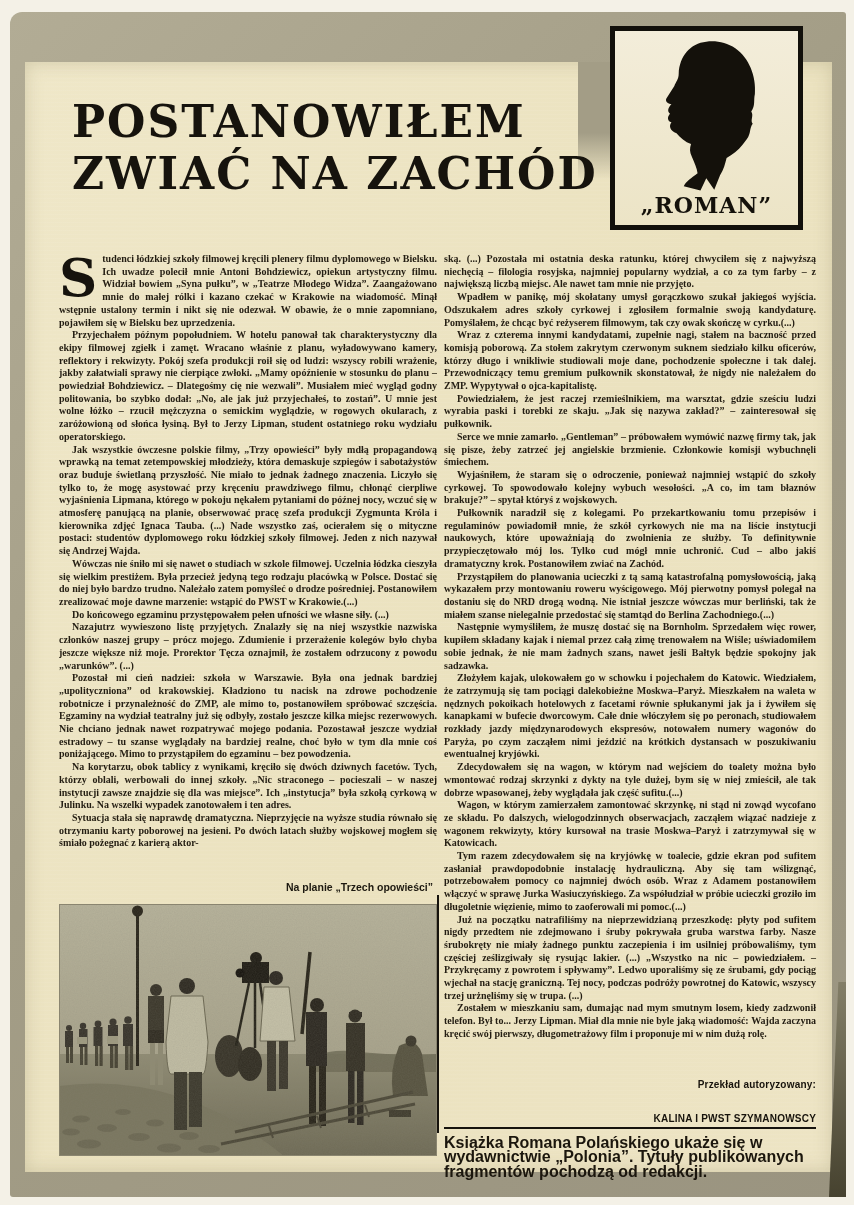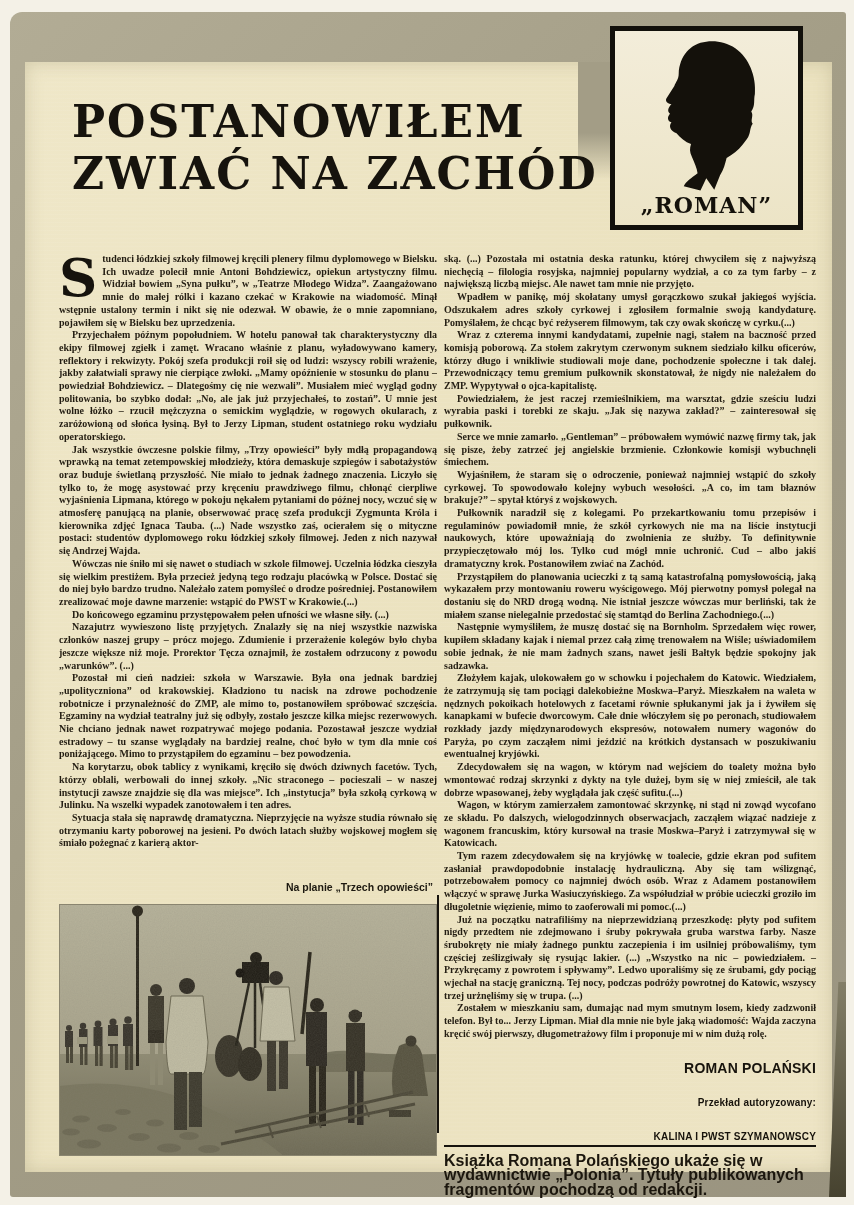--- a/index.html
+++ b/index.html
@@ -234,28 +234,27 @@
           <p>Wpadłem w panikę, mój skołatany umysł gorączkowo szukał jakiegoś wyjścia. Odszukałem adres szkoły cyrkowej i zgłosiłem formalnie swoją kandydaturę. Pomyślałem, że chcąc być reżyserem filmowym, tak czy owak skończę w cyrku.(...)</p>
           <p>Wraz z czterema innymi kandydatami, zupełnie nagi, stałem na baczność przed komisją poborową. Za stołem zakrytym czerwonym suknem siedziało kilku oficerów, którzy długo i wnikliwie studiowali moje dane, pochodzenie społeczne i tak dalej. Przewodniczący temu gremium pułkownik skonstatował, że nigdy nie należałem do ZMP. Wypytywał o ojca-kapitalistę.</p>
           <p>Powiedziałem, że jest raczej rzemieślnikiem, ma warsztat, gdzie sześciu ludzi wyrabia paski i torebki ze skaju. „Jak się nazywa zakład?” – zainteresował się pułkownik.</p>
           <p>Serce we mnie zamarło. „Gentleman” – próbowałem wymówić nazwę firmy tak, jak się pisze, żeby zatrzeć jej angielskie brzmienie. Członkowie komisji wybuchnęli śmiechem.</p>
           <p>Wyjaśniłem, że staram się o odroczenie, ponieważ najmniej wstąpić do szkoły cyrkowej. To spowodowało kolejny wybuch wesołości. „A co, im tam błaznów brakuje?” – spytał któryś z wojskowych.</p>
           <p>Pułkownik naradził się z kolegami. Po przekartkowaniu tomu przepisów i regulaminów powiadomił mnie, że szkół cyrkowych nie ma na liście instytucji naukowych, które upoważniają do zwolnienia ze służby. To definitywnie przypieczętowało mój los. Tylko cud mógł mnie uchronić. Cud – albo jakiś dramatyczny krok. Postanowiłem zwiać na Zachód.</p>
           <p>Przystąpiłem do planowania ucieczki z tą samą katastrofalną pomysłowością, jaką wykazałem przy montowaniu roweru wyścigowego. Mój pierwotny pomysł polegał na dostaniu się do NRD drogą wodną. Nie istniał jeszcze wówczas mur berliński, tak że miałem szanse nielegalnie przedostać się stamtąd do Berlina Zachodniego.(...)</p>
           <p>Następnie wymyśliłem, że muszę dostać się na Bornholm. Sprzedałem więc rower, kupiłem składany kajak i niemal przez całą zimę trenowałem na Wiśle; uświadomiłem sobie jednak, że nie mam żadnych szans, nawet jeśli Bałtyk będzie spokojny jak sadzawka.</p>
           <p>Złożyłem kajak, ulokowałem go w schowku i pojechałem do Katowic. Wiedziałem, że zatrzymują się tam pociągi dalekobieżne Moskwa–Paryż. Mieszkałem na waleta w nędznych pokoikach hotelowych z facetami równie spłukanymi jak ja i żywiłem się kanapkami w bufecie dworcowym. Całe dnie włóczyłem się po peronach, studiowałem rozkłady jazdy międzynarodowych ekspresów, notowałem numery wagonów do Paryża, po czym zacząłem nimi jeździć na krótkich dystansach w poszukiwaniu ewentualnej kryjówki.</p>
           <p>Zdecydowałem się na wagon, w którym nad wejściem do toalety można było wmontować rodzaj skrzynki z dykty na tyle dużej, bym się w niej zmieścił, ale tak dobrze wpasowanej, żeby wyglądała jak część sufitu.(...)</p>
-          <p>Wagon, w którym zamierzałem zamontować skrzynkę, ni stąd ni zowąd wycofano ze składu. Po dalszych, wielogodzinnych obserwacjach, zacząłem wiązać nadzieje z wagonem francuskim, który kursował na trasie Moskwa–Paryż i zatrzymywał się w Katowicach.</p>
+          <p>Wagon, w którym zamierzałem zamontować skrzynkę, ni stąd ni zowąd wycofano ze składu. Po dalszych, wielogodzinnych obserwacjach, zacząłem wiązać nadzieje z wagonem rekwizyty, który kursował na trasie Moskwa–Paryż i zatrzymywał się w Katowicach.</p>
           <p>Tym razem zdecydowałem się na kryjówkę w toalecie, gdzie ekran pod sufitem zasłaniał prawdopodobnie instalację hydrauliczną. Aby się tam wślizgnąć, potrzebowałem pomocy co najmniej dwóch osób. Wraz z Adamem postanowiłem włączyć w sprawę Jurka Wasiuczyńskiego. Za współudział w próbie ucieczki groziło im długoletnie więzienie, mimo to zaoferowali mi pomoc.(...)</p>
           <p>Już na początku natrafiliśmy na nieprzewidzianą przeszkodę: płyty pod sufitem nigdy przedtem nie zdejmowano i śruby pokrywała gruba warstwa farby. Nasze śrubokręty nie miały żadnego punktu zaczepienia i im usilniej próbowaliśmy, tym częściej ześlizgiwały się rysując lakier. (...) „Wszystko na nic – powiedziałem. – Przykręcamy z powrotem i spływamy”. Ledwo uporaliśmy się ze śrubami, gdy pociąg wjechał na stację graniczną. Tej nocy, podczas podróży powrotnej do Katowic, wszyscy trzej urżnęliśmy się w trupa. (...)</p>
           <p>Zostałem w mieszkaniu sam, dumając nad mym smutnym losem, kiedy zadzwonił telefon. Był to... Jerzy Lipman. Miał dla mnie nie byle jaką wiadomość: Wajda zaczyna kręcić swój pierwszy, długometrażowy film i proponuje mi w nim dużą rolę.</p>
         </div>
 
       <div class="byline">
-        <div class="author">ROMAN POLAŃSKI</div>
         <div class="line">Przekład autoryzowany:</div>
         <div class="line">KALINA I PWST SZYMANOWSCY</div>
       </div>
 
       <div class="footnote">Książka Romana Polańskiego ukaże się w wydawnictwie „Polonia”. Tytuły publikowanych fragmentów pochodzą od redakcji.</div>
     </div>
   </div>
 
   <div class="vrule"></div>
 </div>

